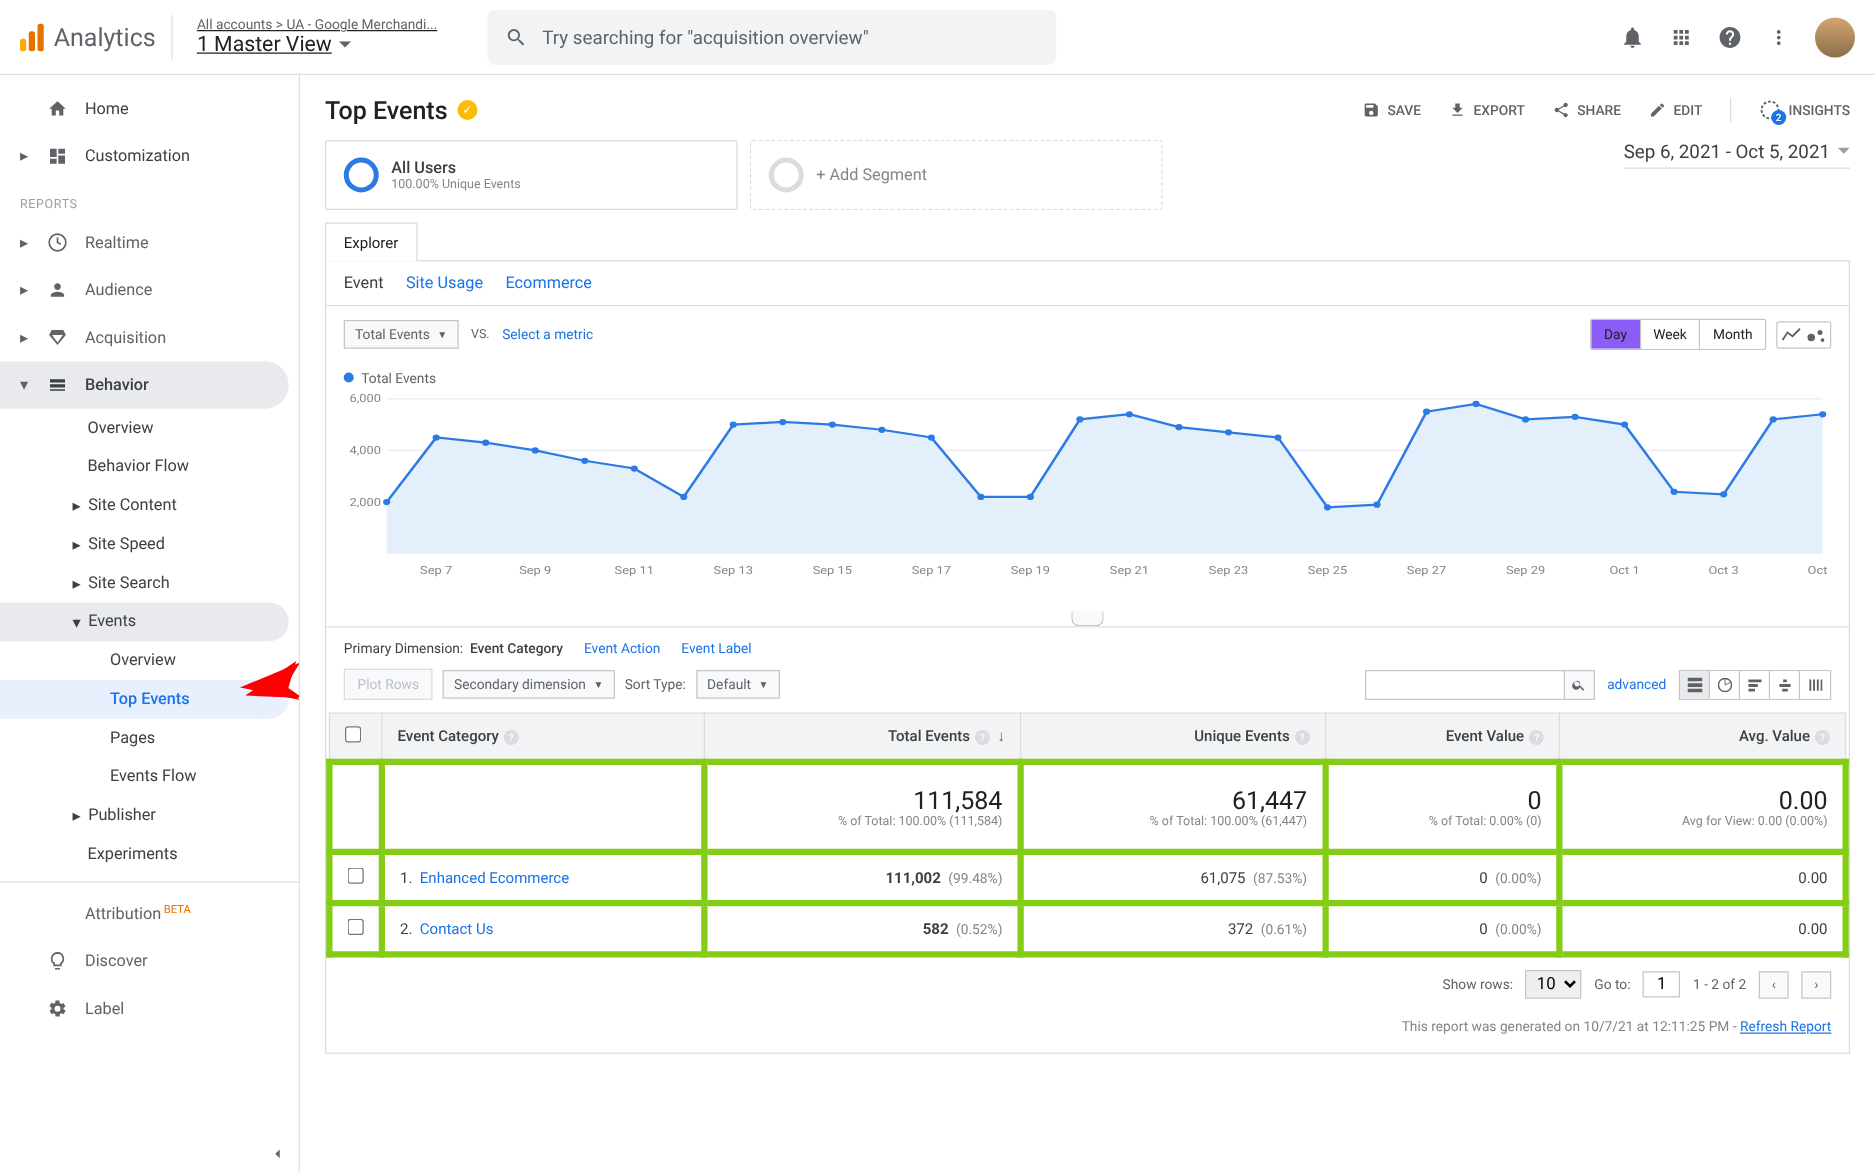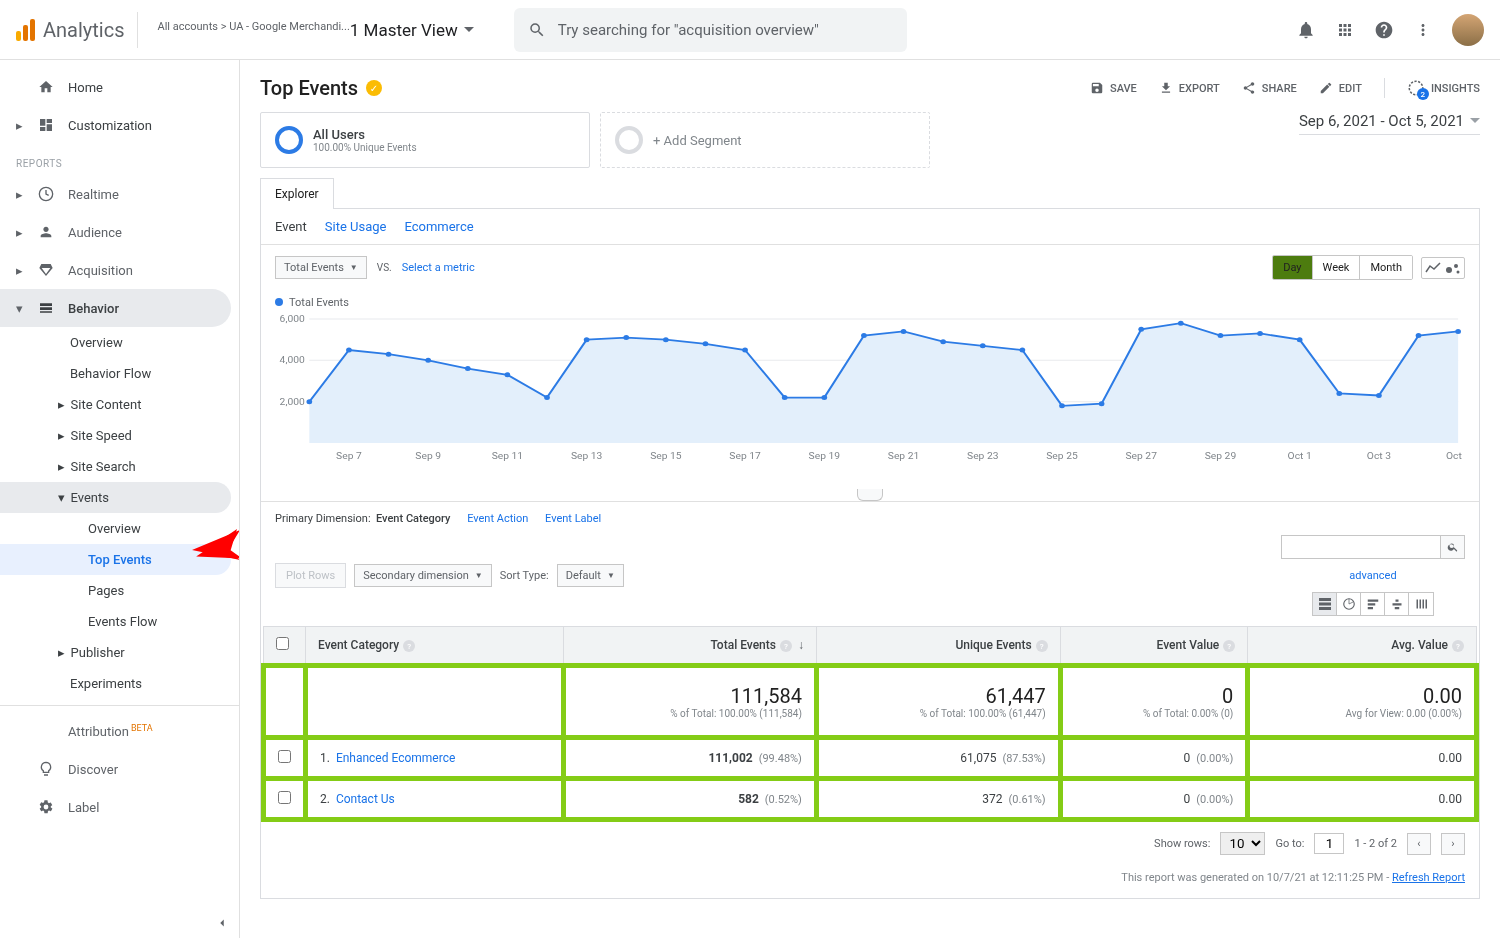--- a/index.html
+++ b/index.html
@@ -7,21 +7,21 @@
 
 
 .header { height: 60px; border-bottom: 1px solid #e0e0e0; display: flex; align-items: center; padding: 0 16px; gap: 12px; }
 .logo { display: flex; align-items: center; gap: 8px; }
 .logo-icon { display: flex; align-items: flex-end; gap: 2px; }
 .bar1 { width: 5px; height: 10px; background: #f9ab00; border-radius: 2px; }
 .bar2 { width: 5px; height: 16px; background: #e37400; border-radius: 2px; }
 .bar3 { width: 5px; height: 22px; background: #e37400; border-radius: 2px; }
 .logo-text { font-size: 20px; color: #5f6368; }
 .divider-v { width: 1px; height: 36px; background: #e0e0e0; }
-.account-sel { display: flex; flex-direction: row; padding: 0 8px; }
+.account-sel { display: flex; flex-direction: column; padding: 0 8px; text-decoration: underline; }
 .account-path { font-size: 11px; color: #5f6368; }
 .account-name { font-size: 17px; color: #202124; display: flex; align-items: center; gap: 6px; }
 .search-box { flex: 1; max-width: 620px; background: #f1f3f4; border-radius: 6px; height: 44px; display: flex; align-items: center; padding: 0 14px; gap: 12px; color: #5f6368; font-size: 15px; margin-left: 20px; }
 .header-spacer { flex: 1; }
 .header-icons { display: flex; align-items: center; gap: 20px; color: #5f6368; }
 .avatar { width: 32px; height: 32px; border-radius: 50%; background: linear-gradient(#d4a574, #8b6f47); }
 
 
 .layout { display: flex; height: calc(100vh - 60px); }
 .sidebar { width: 240px; border-right: 1px solid #e0e0e0; padding-top: 8px; overflow-y: auto; position: relative; }
@@ -73,21 +73,21 @@
 .panel-tabs { display: flex; gap: 18px; padding: 10px 14px; border-bottom: 1px solid #e0e0e0; font-size: 13px; }
 .panel-tabs .t { color: #1a73e8; cursor: pointer; }
 .panel-tabs .t.active { color: #3c4043; }
 
 
 .chart-ctrl { display: flex; align-items: center; justify-content: space-between; padding: 10px 14px; }
 .sel-btn { border: 1px solid #c6c6c6; background: #f8f9fa; padding: 4px 8px; font-size: 11px; color: #5f6368; display: inline-flex; align-items: center; gap: 6px; }
 .link-sm { color: #1a73e8; font-size: 11px; }
 .time-toggle { display: flex; border: 1px solid #c6c6c6; border-radius: 2px; overflow: hidden; }
 .time-toggle span { padding: 5px 10px; font-size: 11px; border-right: 1px solid #c6c6c6; cursor: pointer; background: #fff; }
-.time-toggle span.active { background: #4d7c0f; }
+.time-toggle span.active { background: #8b5cf6; }
 .view-icons { display: flex; gap: 4px; margin-left: 8px; border: 1px solid #c6c6c6; border-radius: 2px; padding: 3px; }
 
 
 .chart-area { padding: 6px 14px 30px; position: relative; }
 .legend-dot { width: 8px; height: 8px; background: #2c7be5; border-radius: 50%; display: inline-block; margin-right: 6px; }
 .chart-svg { width: 100%; height: 150px; }
 .chart-handle { width: 26px; height: 12px; border: 1px solid #c6c6c6; border-top: none; border-radius: 0 0 6px 6px; margin: -4px auto 0; background: #f8f9fa; }
 
 
 .dim-bar { padding: 10px 14px 6px; font-size: 11px; color: #3c4043; border-top: 1px solid #e0e0e0; }
@@ -470,21 +470,21 @@
           <span class="sel-btn">
               <span>Secondary dimension</span>
               <span style="font-size:8px;">▼</span>
             </span>
           <span style="font-size:11px;color:#5f6368;">Sort Type:</span>
           <span class="sel-btn">
               <span>Default</span>
               <span style="font-size:8px;">▼</span>
             </span>
         </div>
-        <div style="display:flex;align-items:center;gap:10px;flex-direction:column;">
+        <div style="display:flex;align-items:center;gap:10px;">
           <div class="search-small">
             <input type="text" style="">
             <span class="sbtn">
                 <svg width="12" height="12" viewBox="0 0 24 24">
                   <path fill="#5f6368" d="M15.5 14h-.79l-.28-.27A6.5 6.5 0 1014 15.5l.27.28v.79l5 4.99L20.49 19l-4.99-5zm-6 0A4.5 4.5 0 119.5 5a4.5 4.5 0 010 9z"></path>
                 </svg>
               </span>
           </div>
           <span class="link-sm">advanced</span>
           <div class="view-type-icons">

